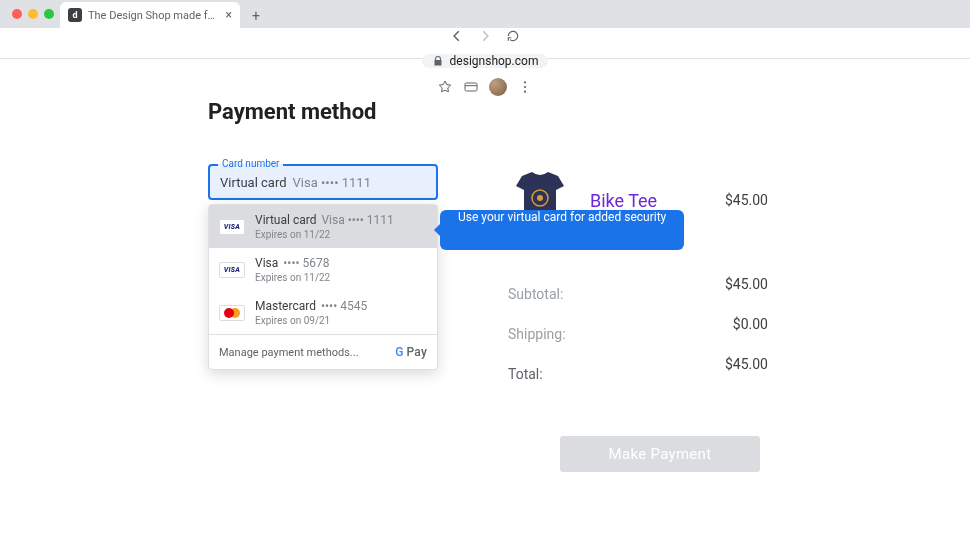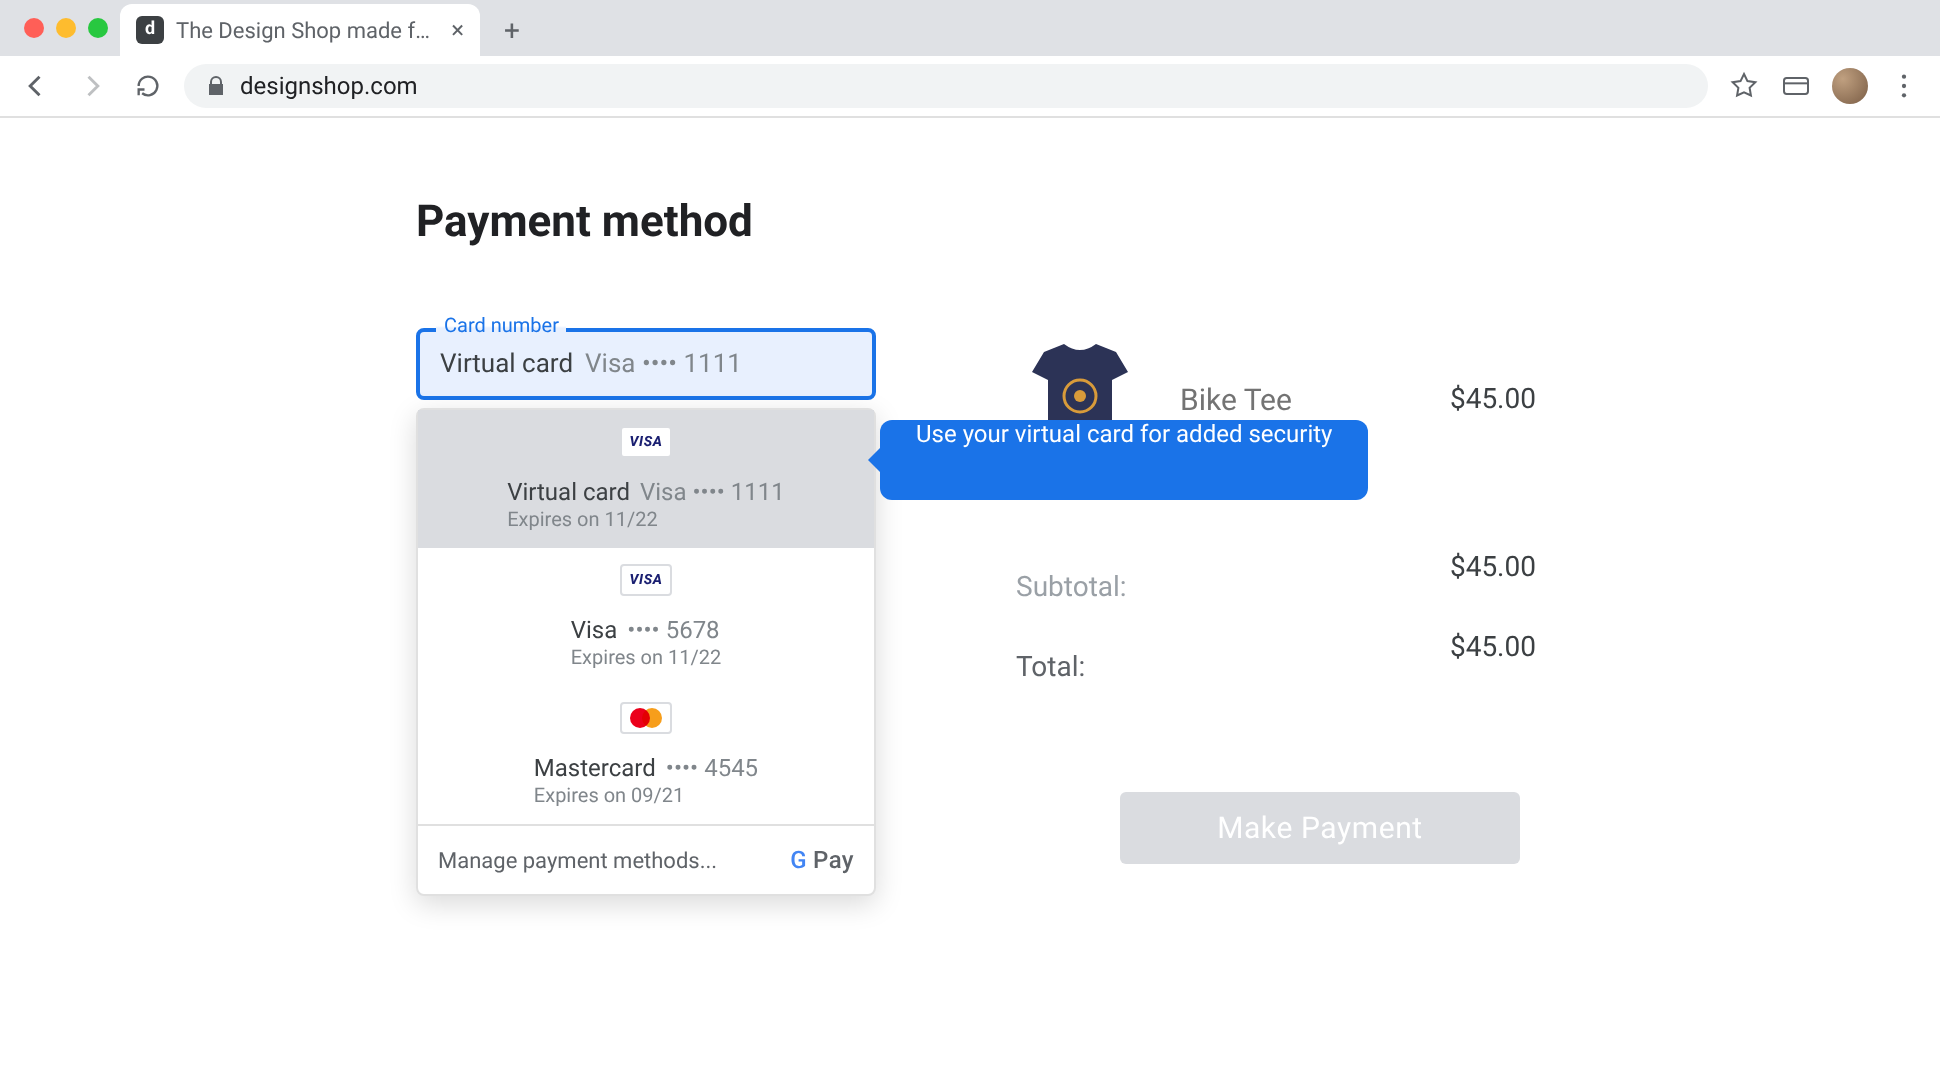--- a/index.html
+++ b/index.html
@@ -45,20 +45,21 @@
   .tab-title { white-space:nowrap; overflow:hidden; text-overflow:ellipsis; flex:1; }
   .tab-close { font-size:12px; color:#5f6368; }
   .new-tab { width:24px; height:24px; display:flex; align-items:center; justify-content:center; color:#5f6368; font-size:14px; margin-left:4px; }
 
   .toolbar {
     height:30px;
     display:flex; align-items:center;
     padding:0 10px;
     gap:10px;
     background:#fff;
+    flex-direction:column;
   }
   .nav-icons { display:flex; gap:12px; align-items:center; color:#5f6368; }
   .nav-icons svg { width:14px; height:14px; display:block; }
   .addr {
     flex:1;
     height:22px;
     border-radius:12px;
     background:#f1f3f4;
     display:flex; align-items:center;
     padding:0 10px;
@@ -121,21 +122,20 @@
     border:1px solid #e0e0e0;
     border-radius:4px;
     box-shadow:0 4px 14px rgba(0,0,0,0.15);
     z-index:5;
   }
   .dd-item {
     display:flex; align-items:center;
     padding:8px 10px;
     gap:10px;
     cursor:pointer;
-    flex-direction:column;
   }
   .dd-item.highlight { background:#dadce0; }
   .cc-brand {
     width:26px; height:16px;
     border:1px solid #dadce0;
     border-radius:2px;
     background:#fff;
     display:flex; align-items:center; justify-content:center;
   }
   .cc-visa { color:#1a1f71; font-size:7px; font-weight:800; letter-spacing:0.3px; font-style:italic; }
@@ -188,21 +188,21 @@
 
   
   .right { flex:1; min-width:250px; }
   .product { display:flex; align-items:center; gap:18px; margin-bottom:40px; }
   .thumb {
     width:64px; height:72px;
     border-radius:6px;
     display:flex; align-items:center; justify-content:center;
   }
   .thumb svg { display:block; }
-  .prod-name { font-size:15px; color:#737373; flex:1; }
+  .prod-name { font-size:18px; color:#6d28d9; flex:1; }
   .prod-price { font-size:14px; color:#3c4043; }
   .summary-row { display:flex; justify-content:space-between; font-size:14px; margin:14px 0; }
   .summary-row .lbl { color:#9aa0a6;margin-top:10px; }
   .summary-row .val { color:#3c4043; }
 
   .pay-btn {
     margin-top:40px;
     margin-left:52px;
     width:200px; height:36px;
     background:#dadce0;
@@ -352,20 +352,24 @@
           </div>
           <div class="prod-name">Bike Tee</div>
           <div class="prod-price">$45.00</div>
         </div>
 
         <div class="summary-row">
           <span class="lbl">Subtotal:</span>
           <span class="val">$45.00</span>
         </div>
         <div class="summary-row">
+          <span class="lbl">Shipping:</span>
+          <span class="val">$0.00</span>
+        </div>
+        <div class="summary-row">
           <span class="lbl" style="color:#5f6368">Total:</span>
           <span class="val">$45.00</span>
         </div>
 
         <button class="pay-btn">Make Payment</button>
       </div>
     </div>
   </div>
 </div>
 

